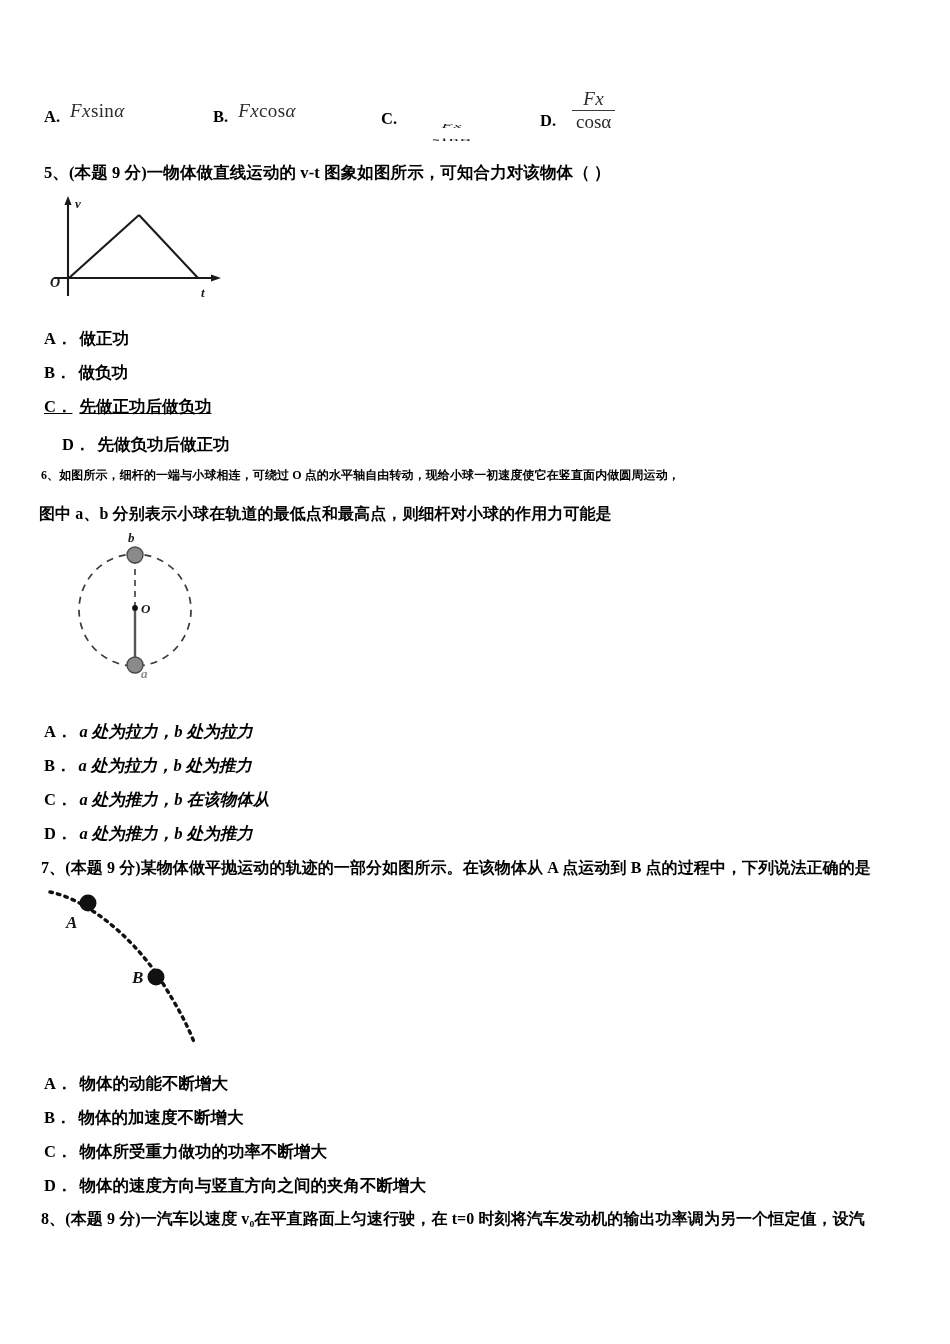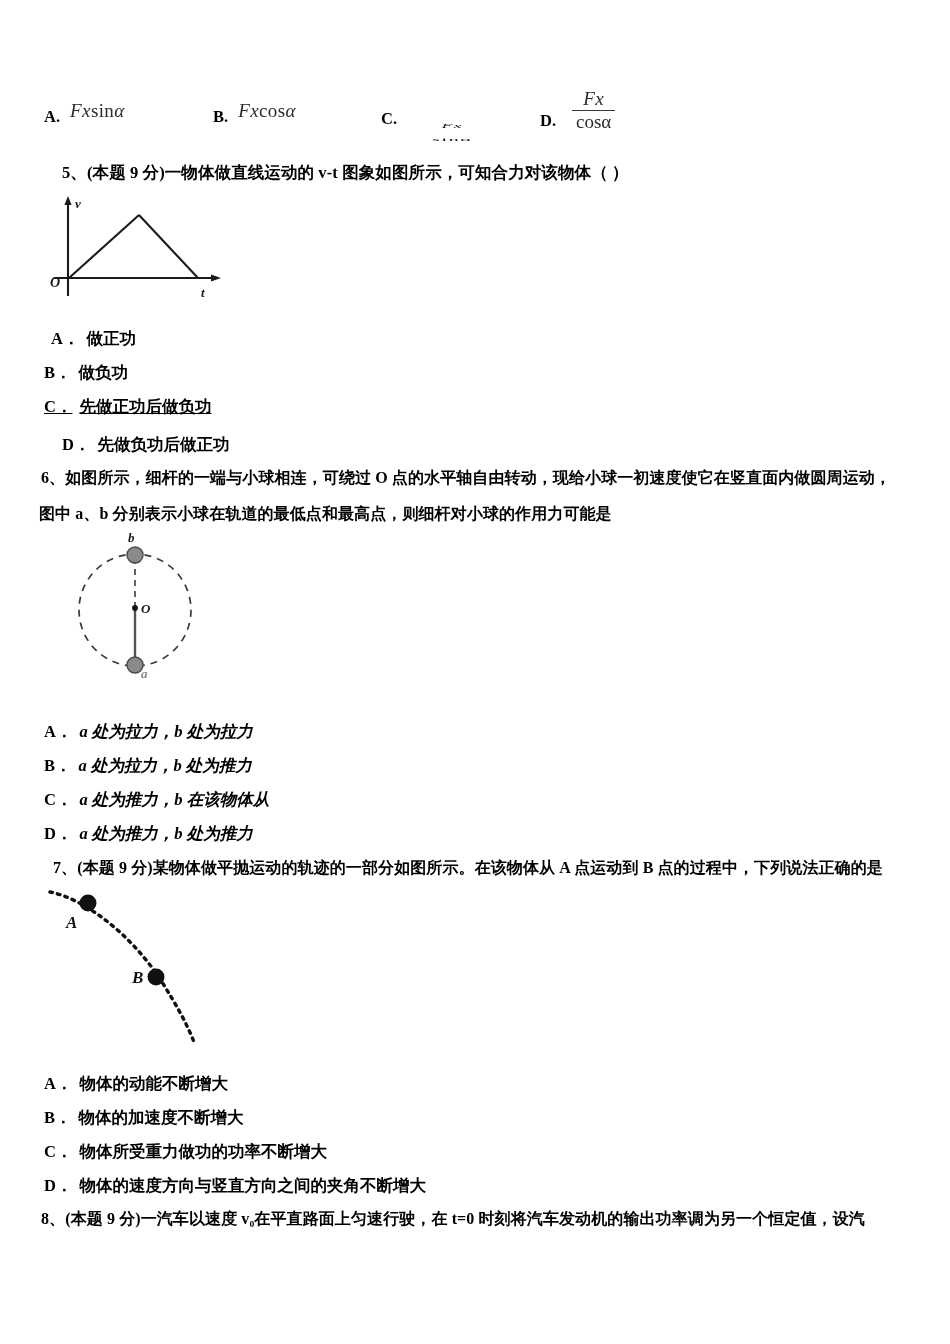--- a/index.html
+++ b/index.html
@@ -174,55 +174,55 @@
     <div class="fitem" style="left:540px; top:-6px;">
       <span class="flab" style="margin-top:22px;">D.</span>
       <span class="frac" style="margin-left:6px;">
         <span class="num mathi">Fx</span>
         <span class="bar"></span>
         <span class="den mathr">cosα</span>
       </span>
     </div>
   </div>
 
-  <div class="qline" style="left:44px; top:163px;margin-left:18px;">
+  <div class="qline" style="left:44px; top:163px;">
     <span>5、</span><span>(本题 9 分)</span><span>一物体做直线运动的 v-t 图象如图所示，可知合力对该物体（  ）</span>
   </div>
 
   <div class="fig-vt">
     <svg width="185" height="110" viewBox="0 0 185 110">
 
       <line x1="22" y1="104" x2="22" y2="10" stroke="#1a1a1a" stroke-width="2.1"></line>
       <polygon points="22,4 18.4,13 25.6,13" fill="#1a1a1a"></polygon>
 
       <line x1="8" y1="86" x2="168" y2="86" stroke="#1a1a1a" stroke-width="2.1"></line>
       <polygon points="175,86 165,82.4 165,89.6" fill="#1a1a1a"></polygon>
 
       <line x1="23" y1="86" x2="93" y2="23" stroke="#1a1a1a" stroke-width="2.1"></line>
       <line x1="93" y1="23" x2="152" y2="86" stroke="#1a1a1a" stroke-width="2.1"></line>
       <text x="29" y="16" font-family="Liberation Serif, serif" font-size="13" font-style="italic" font-weight="bold" fill="#1a1a1a">v</text>
       <text x="4" y="95" font-family="Liberation Serif, serif" font-size="14" font-style="italic" font-weight="bold" fill="#1a1a1a">O</text>
       <text x="155" y="105" font-family="Liberation Serif, serif" font-size="13" font-style="italic" font-weight="bold" fill="#1a1a1a">t</text>
     </svg>
   </div>
 
-  <div class="opt" style="left:51px; top:329px;">
+  <div class="opt" style="left:44px; top:329px;">
     <span class="lab">A．</span><span>做正功</span>
   </div>
   <div class="opt" style="left:44px; top:363px;">
     <span class="lab">B．</span><span>做负功</span>
   </div>
   <div class="opt" style="left:44px; top:397px;text-decoration:underline;">
     <span class="lab">C．</span><span>先做正功后做负功</span>
   </div>
   <div class="opt" style="left:44px; top:435px;margin-left:18px;">
     <span class="lab">D．</span><span>先做负功后做正功</span>
   </div>
 
-  <div class="qline" style="left:41px; top:468px; font-size:16px;">
+  <div class="qline" style="left:41px; top:468px; font-size:12px;">
     <span>6、</span><span>如图所示，细杆的一端与小球相连，可绕过 O 点的水平轴自由转动，现给小球一初速度使它在竖直面内做圆周运动，</span>
   </div>
   <div class="qline" style="left:39px; top:504px; font-size:16px;">
     <span>图中 a、b 分别表示小球在轨道的最低点和最高点，则细杆对小球的作用力可能是</span>
   </div>
 
   <div class="fig-circle">
     <svg width="200" height="160" viewBox="0 0 200 160">
       <circle cx="73" cy="82" r="56" fill="none" stroke="#3a3a3a" stroke-width="1.7" stroke-dasharray="7 6"></circle>
 
@@ -247,21 +247,21 @@
   <div class="opt" style="left:44px; top:756px;">
     <span class="lab">B．</span><span class="ital">a 处为拉力，b 处为推力</span>
   </div>
   <div class="opt" style="left:44px; top:790px;">
     <span class="lab">C．</span><span class="ital">a 处为推力，b 在该物体从</span>
   </div>
   <div class="opt" style="left:44px; top:824px;">
     <span class="lab">D．</span><span class="ital">a 处为推力，b 处为推力</span>
   </div>
 
-  <div class="qline" style="left:41px; top:858px; font-size:16px;margin-left:12px;">
+  <div class="qline" style="left:41px; top:858px; font-size:16px;">
     <span>7、</span><span>(本题 9 分)</span><span>某物体做平抛运动的轨迹的一部分如图所示。在该物体从 A 点运动到 B 点的过程中，下列说法正确的是</span>
   </div>
 
   <div class="fig-traj">
     <svg width="205" height="168" viewBox="0 0 205 168">
       <path d="M 8,8 C 40,14 88,48 120,98 C 135,122 145,140 152,158" fill="none" stroke="#111111" stroke-width="3.4" stroke-dasharray="2.6 5.2" stroke-linecap="round"></path>
 
       <circle cx="46" cy="19" r="8.5" fill="#111111"></circle>
       <text x="24" y="44" font-family="Liberation Serif, serif" font-size="17" font-style="italic" font-weight="bold" fill="#111111">A</text>
 

